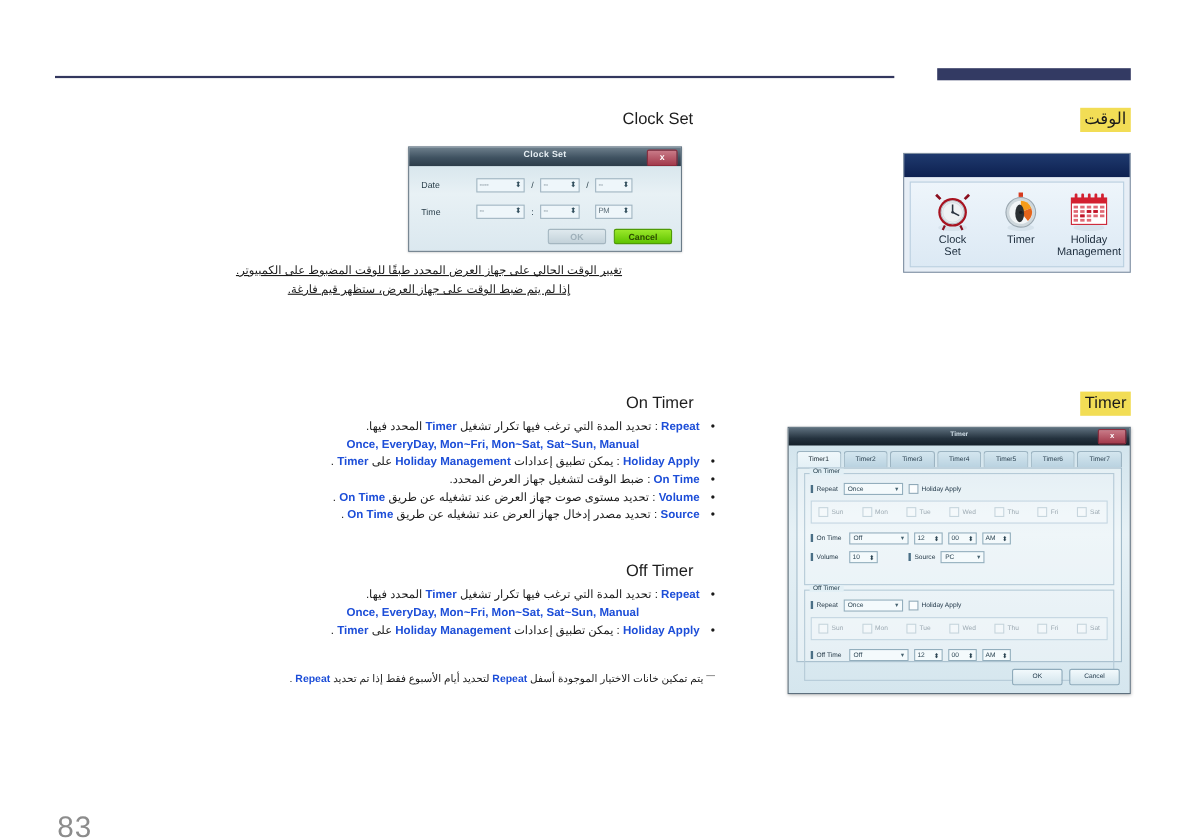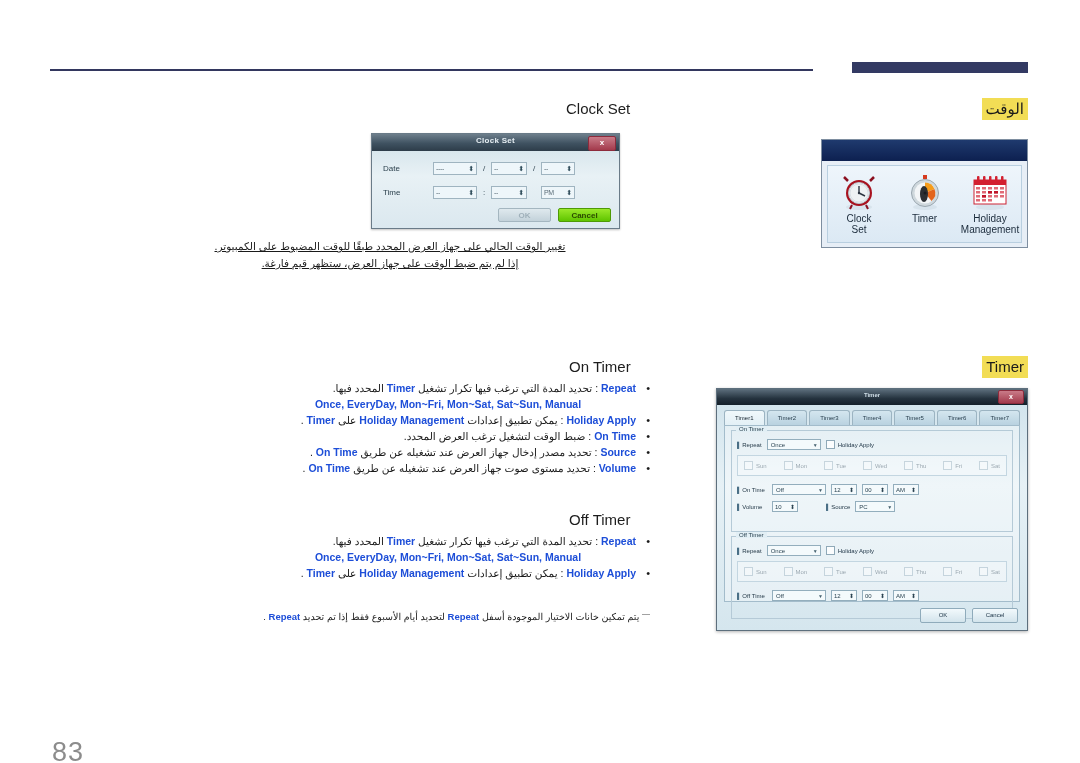--- a/index.html
+++ b/index.html
@@ -78,21 +78,21 @@
 
   
   #icon-panel{
     position:absolute;left:821px;top:139px;width:207px;height:109px;direction:ltr;
     border:1px solid #7e8ea0;box-sizing:border-box;background:#e7eef6;
   }
   #icon-panel .pbar{height:21px;background:linear-gradient(#1f3a6e,#0d2050);}
   #icon-panel .inner{
     position:absolute;left:5px;right:5px;top:25px;bottom:4px;
     border:1px solid #b9cfe0;background:linear-gradient(#eef5fb,#dce9f4);
-    display:flex;justify-content:space-between;align-items:flex-start;padding-top:5px;
+    display:flex;justify-content:flex-end;align-items:flex-start;padding-top:5px;
   }
   .iconcell{width:62px;text-align:center;}
   .iconcell .glyph{height:42px;display:flex;align-items:center;justify-content:center;}
   .iconcell .cap{font-size:10px;color:#1a2a3a;line-height:11px;}
 
   
   .bullets{position:absolute;direction:rtl;text-align:right;}
   #bullets-on{right:430px;top:380px;width:390px;}
   #bullets-off{right:430px;top:533px;width:390px;}
   .bline{
@@ -366,35 +366,35 @@
       <span>يمكن تطبيق إعدادات</span>
       <span class="kw">Holiday Management</span>
       <span>على</span>
       <span class="kw">Timer</span>
       <span>.</span>
     </div>
 
     <div class="bline">
       <span class="kw">On Time</span>
       <span> : </span>
-      <span>ضبط الوقت لتشغيل ترغب العرض المحدد.</span>
+      <span>ضبط الوقت لتشغيل جهاز العرض المحدد.</span>
+    </div>
+
+    <div class="bline">
+      <span class="kw">Volume</span>
+      <span> : </span>
+      <span>تحديد مستوى صوت جهاز العرض عند تشغيله عن طريق</span>
+      <span class="kw">On Time</span>
+      <span>.</span>
     </div>
 
     <div class="bline">
       <span class="kw">Source</span>
       <span> : </span>
       <span>تحديد مصدر إدخال جهاز العرض عند تشغيله عن طريق</span>
-      <span class="kw">On Time</span>
-      <span>.</span>
-    </div>
-
-    <div class="bline">
-      <span class="kw">Volume</span>
-      <span> : </span>
-      <span>تحديد مستوى صوت جهاز العرض عند تشغيله عن طريق</span>
       <span class="kw">On Time</span>
       <span>.</span>
     </div>
   </div>
 
   <div class="bullets" id="bullets-off">
     <div class="bline">
       <span class="kw">Repeat</span>
       <span> : </span>
       <span>تحديد المدة التي ترغب فيها تكرار تشغيل</span>

